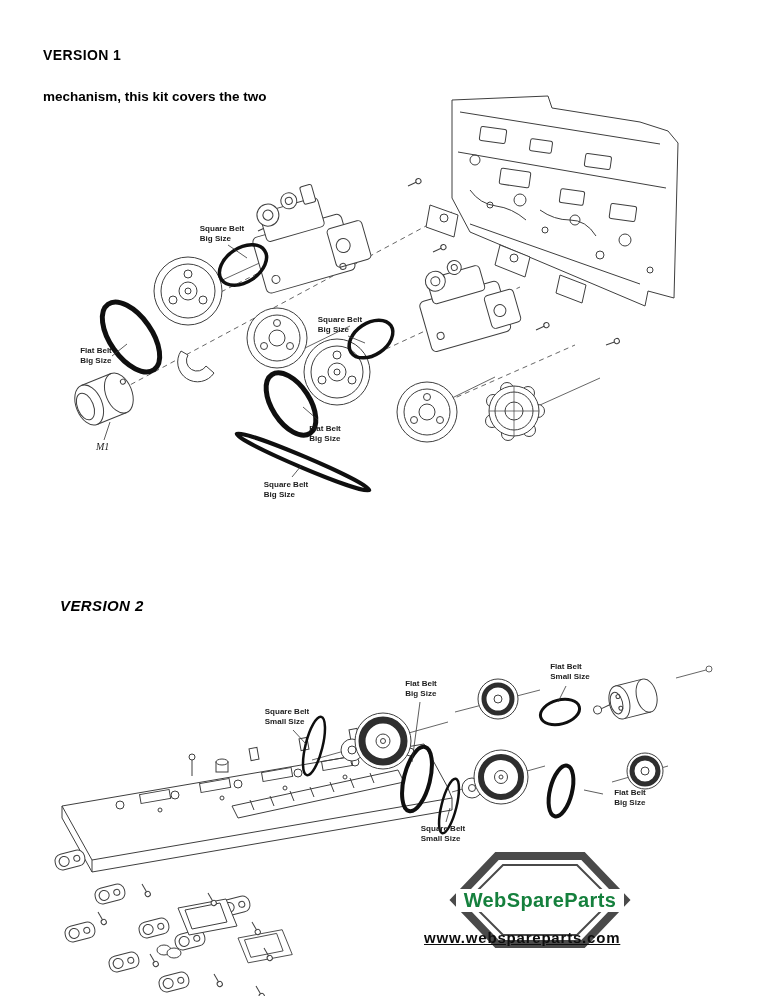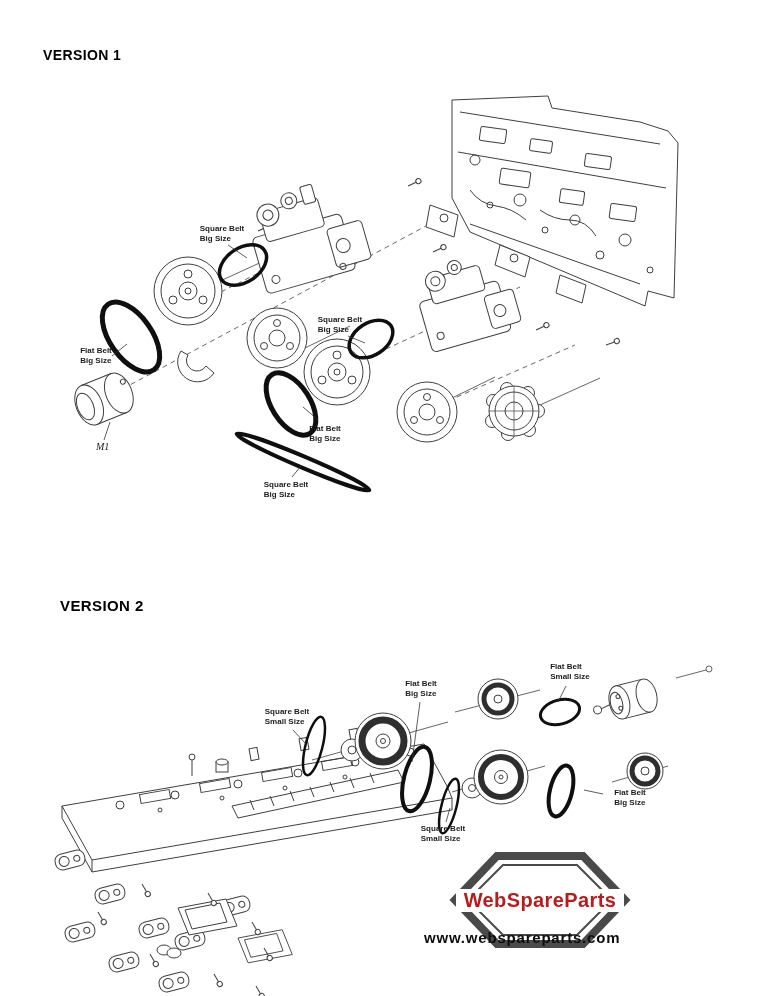--- a/index.html
+++ b/index.html
@@ -1,24 +1,24 @@
 <!DOCTYPE html>
 <html><head>
 <meta charset="utf-8">
 <style>
   * { margin:0; padding:0; box-sizing:border-box; }
   html,body { background:#fff; }
   body { font-family:"Liberation Sans", sans-serif; }
   .page { position:relative; width:759px; height:996px; background:#ffffff; overflow:hidden; }
   .heading { position:absolute; font-weight:bold; font-size:14px; color:#000; letter-spacing:.4px; }
-  .heading.v2 { font-size:15px; }
+  .heading.v2 { font-size:15px;font-style:italic; }
   .desc { position:absolute; left:43px; top:88px; font-weight:bold; font-size:13.5px; color:#000; line-height:1.35; }
   .part-label { position:absolute; transform:translateX(-50%); font-size:8px; font-weight:bold; color:#1c1c1c; line-height:1.3; white-space:nowrap; }
   .motor-label { position:absolute; font-style:italic; font-size:10px; color:#1c1c1c; font-family:"Liberation Serif", serif; }
-  .logo-text { position:absolute; transform:translateX(-50%); font-weight:bold; font-size:20px; color:#b91c1c; letter-spacing:.4px; }
+  .logo-text { position:absolute; transform:translateX(-50%); font-weight:bold; font-size:20px; color:#15803d; letter-spacing:.4px; }
   .website { position:absolute; font-weight:bold; font-size:15px; color:#0d0d0d; letter-spacing:.8px; }
   svg { position:absolute; left:0; top:0; }
 </style>
 </head>
 <body>
 
 <div class="page">
 
   <svg width="759" height="996" viewBox="0 0 759 996">
     <defs>
@@ -336,20 +336,21 @@
     <g>
       <polygon points="455,900 497,856 583,856 625,900 583,944 497,944" fill="none" stroke="#4a4a4a" stroke-width="8"></polygon>
       <polygon points="468,900 503,865 577,865 612,900 577,935 503,935" fill="none" stroke="#4a4a4a" stroke-width="2"></polygon>
       <rect x="456" y="889" width="168" height="23" fill="#ffffff"></rect>
     </g>
   </svg>
 
   <div class="heading" style="left:43px; top:47px;">VERSION 1</div>
 
   <div class="desc">
+    <div>mechanism, this kit covers the two</div>
   </div>
 
   <div class="part-label" style="left:222px; top:224px;">
     <span>Square Belt</span><br><span>Big Size</span>
   </div>
   <div class="part-label" style="left:340px; top:315px;">
     <span>Square Belt</span><br><span>Big Size</span>
   </div>
   <div class="part-label" style="left:96px; top:346px;">
     <span>Flat Belt</span><br><span>Big Size</span>
@@ -374,15 +375,15 @@
     <span>Flat Belt</span><br><span>Small Size</span>
   </div>
   <div class="part-label" style="left:630px; top:788px;">
     <span>Flat Belt</span><br><span>Big Size</span>
   </div>
   <div class="part-label" style="left:443px; top:824px;">
     <span>Square Belt</span><br><span>Small Size</span>
   </div>
 
   <div class="logo-text" style="left:540px; top:889px;">WebSpareParts</div>
-  <div class="website" style="left:424px; top:929px;">www.webspareparts.com</div>
+  <div class="website" style="left:424px; top:929px;text-decoration:underline;">www.webspareparts.com</div>
 
 </div>
 
 </body></html>

